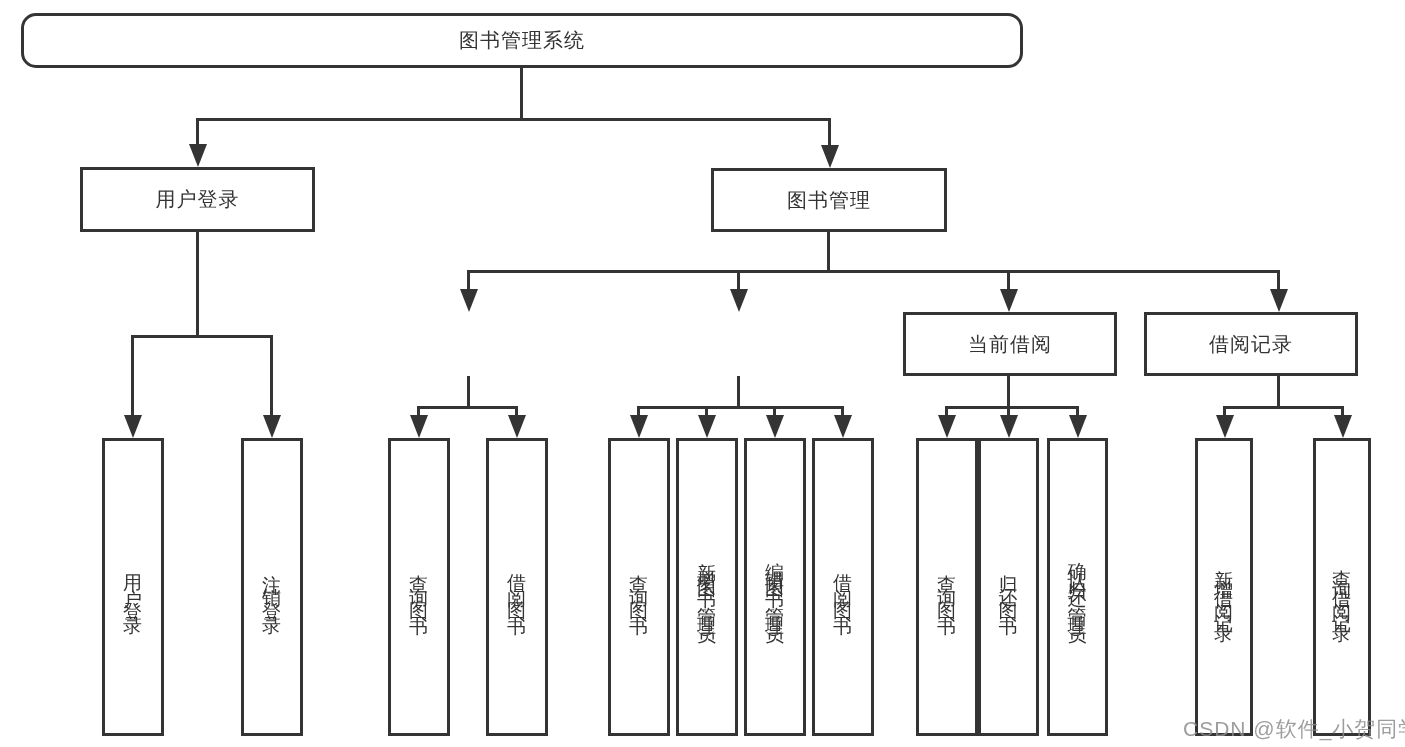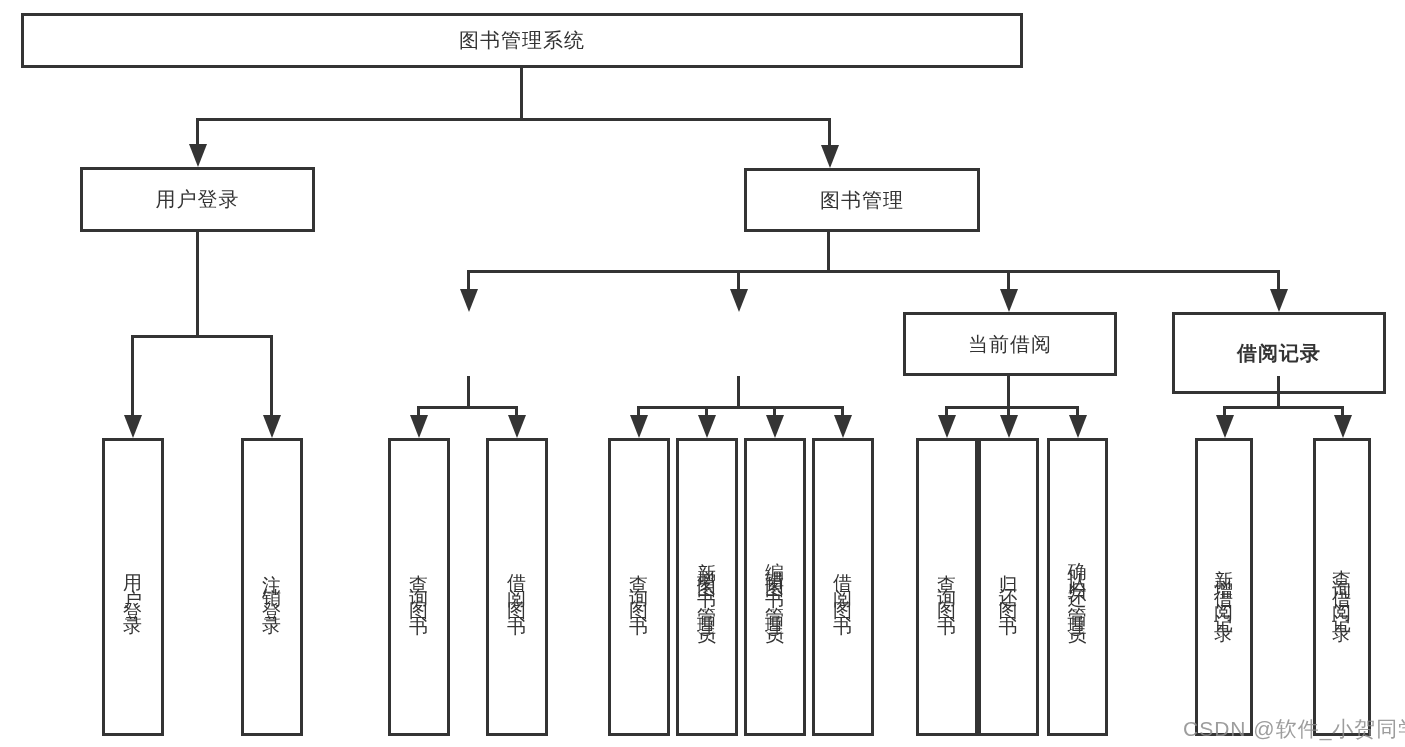--- a/index.html
+++ b/index.html
@@ -60,35 +60,35 @@
     letter-spacing:1px;
     white-space:nowrap;
     z-index:5;
   }
 </style>
 </head>
 <body>
 
 <div class="canvas">
 
-  <div class="node node-h" style="left:21px;top:13px;width:1002px;height:55px;">
+  <div class="node node-h" style="left:21px;top:13px;width:1002px;height:55px;border-radius:15px;">
     <span>图书管理系统</span>
   </div>
 
   <div class="vline" style="left:520px;top:68px;height:50px;"></div>
   <div class="hline" style="left:197px;top:118px;width:634px;"></div>
   <div class="vline" style="left:196px;top:118px;height:28px;"></div>
   <div class="arrow" style="left:189px;top:144px;"></div>
   <div class="vline" style="left:828px;top:118px;height:29px;"></div>
   <div class="arrow" style="left:821px;top:145px;"></div>
 
   <div class="node node-h" style="left:80px;top:167px;width:235px;height:65px;">
     <span>用户登录</span>
   </div>
-  <div class="node node-h" style="left:711px;top:168px;width:236px;height:64px;margin-left:33px;">
+  <div class="node node-h" style="left:711px;top:168px;width:236px;height:64px;">
     <span>图书管理</span>
   </div>
 
   <div class="vline" style="left:196px;top:232px;height:103px;"></div>
   <div class="hline" style="left:132px;top:335px;width:141px;"></div>
   <div class="vline" style="left:131px;top:335px;height:80px;"></div>
   <div class="arrow" style="left:124px;top:415px;"></div>
   <div class="vline" style="left:270px;top:335px;height:80px;"></div>
   <div class="arrow" style="left:263px;top:415px;"></div>
 
@@ -99,21 +99,21 @@
   <div class="vline" style="left:737px;top:270px;height:19px;"></div>
   <div class="arrow" style="left:730px;top:289px;"></div>
   <div class="vline" style="left:1007px;top:270px;height:19px;"></div>
   <div class="arrow" style="left:1000px;top:289px;"></div>
   <div class="vline" style="left:1277px;top:270px;height:19px;"></div>
   <div class="arrow" style="left:1270px;top:289px;"></div>
 
   <div class="node node-h" style="left:903px;top:312px;width:214px;height:64px;">
     <span>当前借阅</span>
   </div>
-  <div class="node node-h" style="left:1172px;top:312px;width:214px;height:82px;font-weight:bold;">
+  <div class="node node-h" style="left:1144px;top:312px;width:214px;height:64px;">
     <span>借阅记录</span>
   </div>
 
   <div class="vline" style="left:467px;top:376px;height:30px;"></div>
   <div class="hline" style="left:418px;top:406px;width:100px;"></div>
   <div class="vline" style="left:417px;top:406px;height:9px;"></div>
   <div class="arrow" style="left:410px;top:415px;"></div>
   <div class="vline" style="left:515px;top:406px;height:9px;"></div>
   <div class="arrow" style="left:508px;top:415px;"></div>
 

